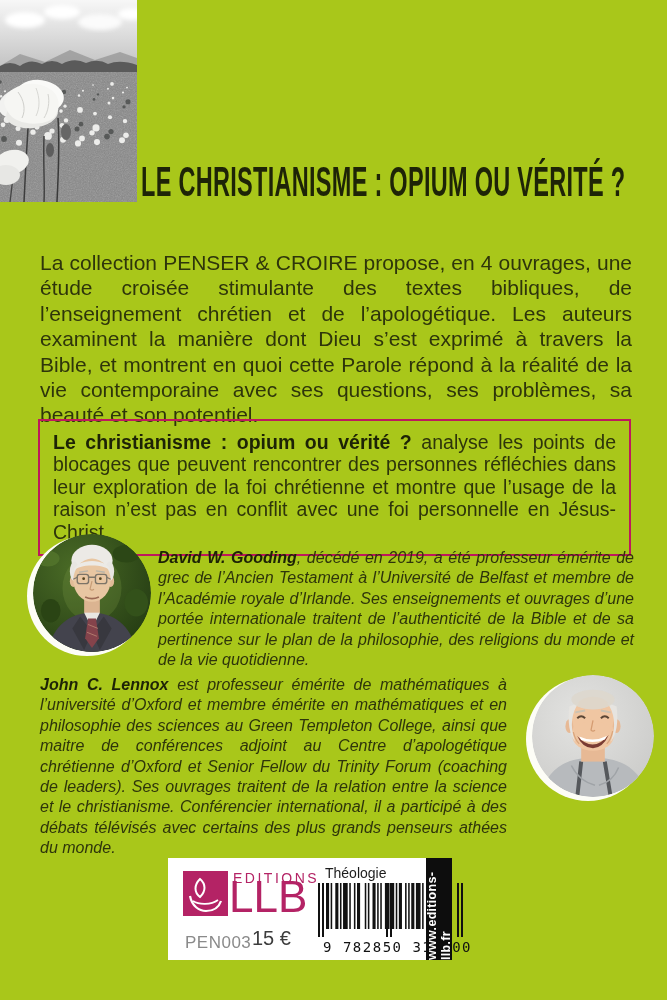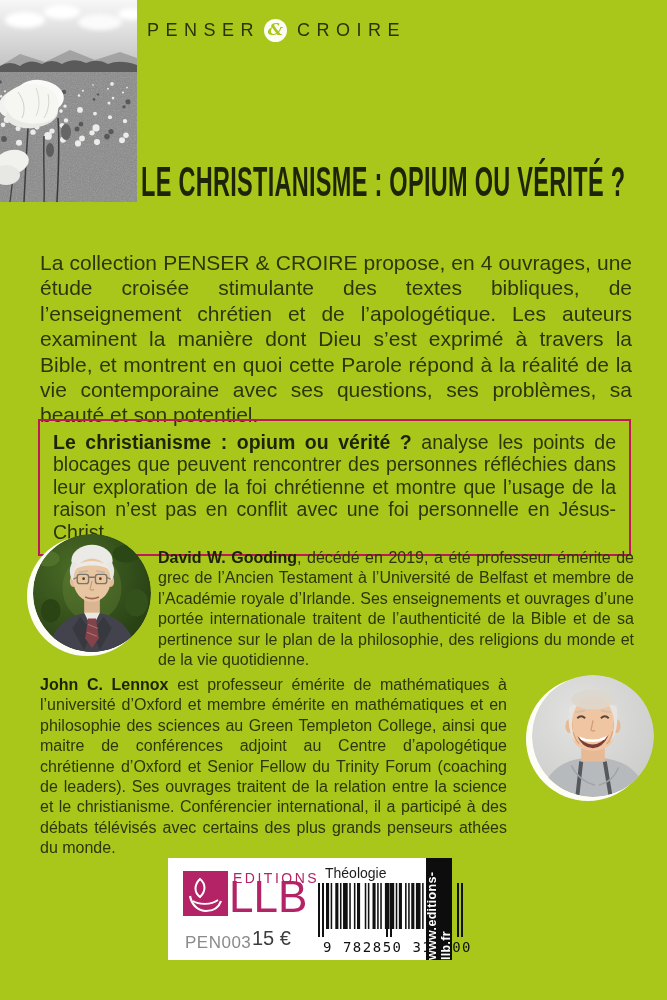--- a/index.html
+++ b/index.html
@@ -19,21 +19,21 @@
   .main-title{position:absolute;left:141px;top:161px;font-size:42px;line-height:1;
     font-weight:bold;color:#1e2407;white-space:nowrap;
     transform:scaleX(0.56);transform-origin:0 0;letter-spacing:0.5px;}
   
   .intro{position:absolute;left:40px;top:229px;width:592px;
     font-size:21px;line-height:25.4px;text-align:justify;color:#2e350b;}
   .highlight{position:absolute;left:38px;top:399px;width:593px;box-sizing:border-box;
     border:2px solid #be185d;padding:10px 13px 11px;
     font-size:19.5px;line-height:22.6px;text-align:justify;color:#2e350b;}
   .highlight strong,.bio strong{color:#1d2306;}
-  .bio{position:absolute;font-size:16px;line-height:20.4px;text-align:justify;color:#2e350b;}
+  .bio{position:absolute;font-size:16px;line-height:20.4px;text-align:justify;color:#2e350b;font-style:italic;}
   .bio-gooding{left:158px;top:532px;width:476px;}
   .bio-lennox{left:40px;top:659px;width:467px;}
   
   .portrait{position:absolute;}
   .portrait::before{content:"";position:absolute;left:-6px;top:2px;width:102%;height:102%;
     border-radius:50%;background:#fdfdf6;}
   .portrait svg{position:relative;display:block;border-radius:50%;}
   .portrait-gooding{left:33px;top:534px;width:118px;height:118px;}
   .portrait-lennox{left:532px;top:675px;width:122px;height:122px;}
   
@@ -160,27 +160,20 @@
       <ellipse cx="32" cy="114" rx="26" ry="14" fill="#e9e9e6" transform="rotate(-6 32 114)"></ellipse>
       <path d="M6,96 C14,84 34,80 48,88 C60,94 62,108 54,118 C40,128 14,124 8,112 C4,106 3,101 6,96 Z" fill="#f6f6f3"></path>
       <path d="M18,92 C24,100 26,110 22,118" stroke="#cfcfcb" fill="none"></path>
       <path d="M36,88 C40,98 40,108 36,116" stroke="#d8d8d4" fill="none"></path>
       <path d="M48,94 C50,102 48,112 44,118" stroke="#d3d3cf" fill="none"></path>
       <ellipse cx="12" cy="162" rx="17" ry="12" fill="#f1f1ee" transform="rotate(-12 12 162)"></ellipse>
       <ellipse cx="6" cy="175" rx="14" ry="10" fill="#e7e7e4"></ellipse>
     </g>
   </svg>
 
-  <div class="brand">
-    <span>PENSER</span>
-    <span class="amp-circle">
-      <span class="amp">&amp;</span>
-    </span>
-    <span>CROIRE</span>
-  </div>
 
   <div class="main-title">LE CHRISTIANISME : OPIUM OU VÉRITÉ ?</div>
 
   <p class="intro">La collection PENSER &amp; CROIRE propose, en 4 ouvrages, une étude croisée stimulante des textes bibliques, de l’enseignement chrétien et de l’apologétique. Les auteurs examinent la manière dont Dieu s’est exprimé à travers la Bible, et montrent en quoi cette Parole répond à la réalité de la vie contemporaine avec ses questions, ses problèmes, sa beauté et son potentiel.</p>
 
   <p class="highlight"><strong>Le christianisme : opium ou vérité ?</strong><span> analyse les points de blocages que peuvent rencontrer des personnes réfléchies dans leur exploration de la foi chrétienne et montre que l’usage de la raison n’est pas en conflit avec une foi personnelle en Jésus-Christ.</span></p>
 
   <div class="portrait portrait-gooding">
     <svg width="118" height="118" viewBox="0 0 120 120">
       <defs>

